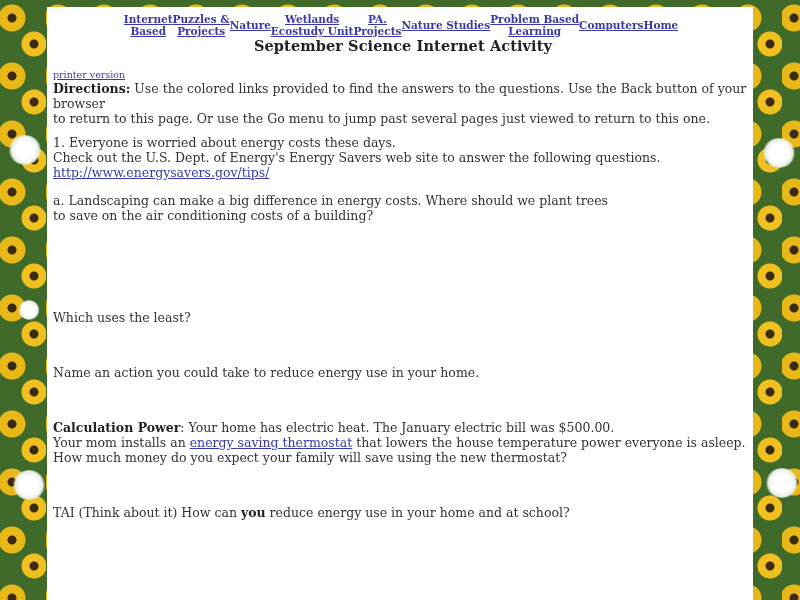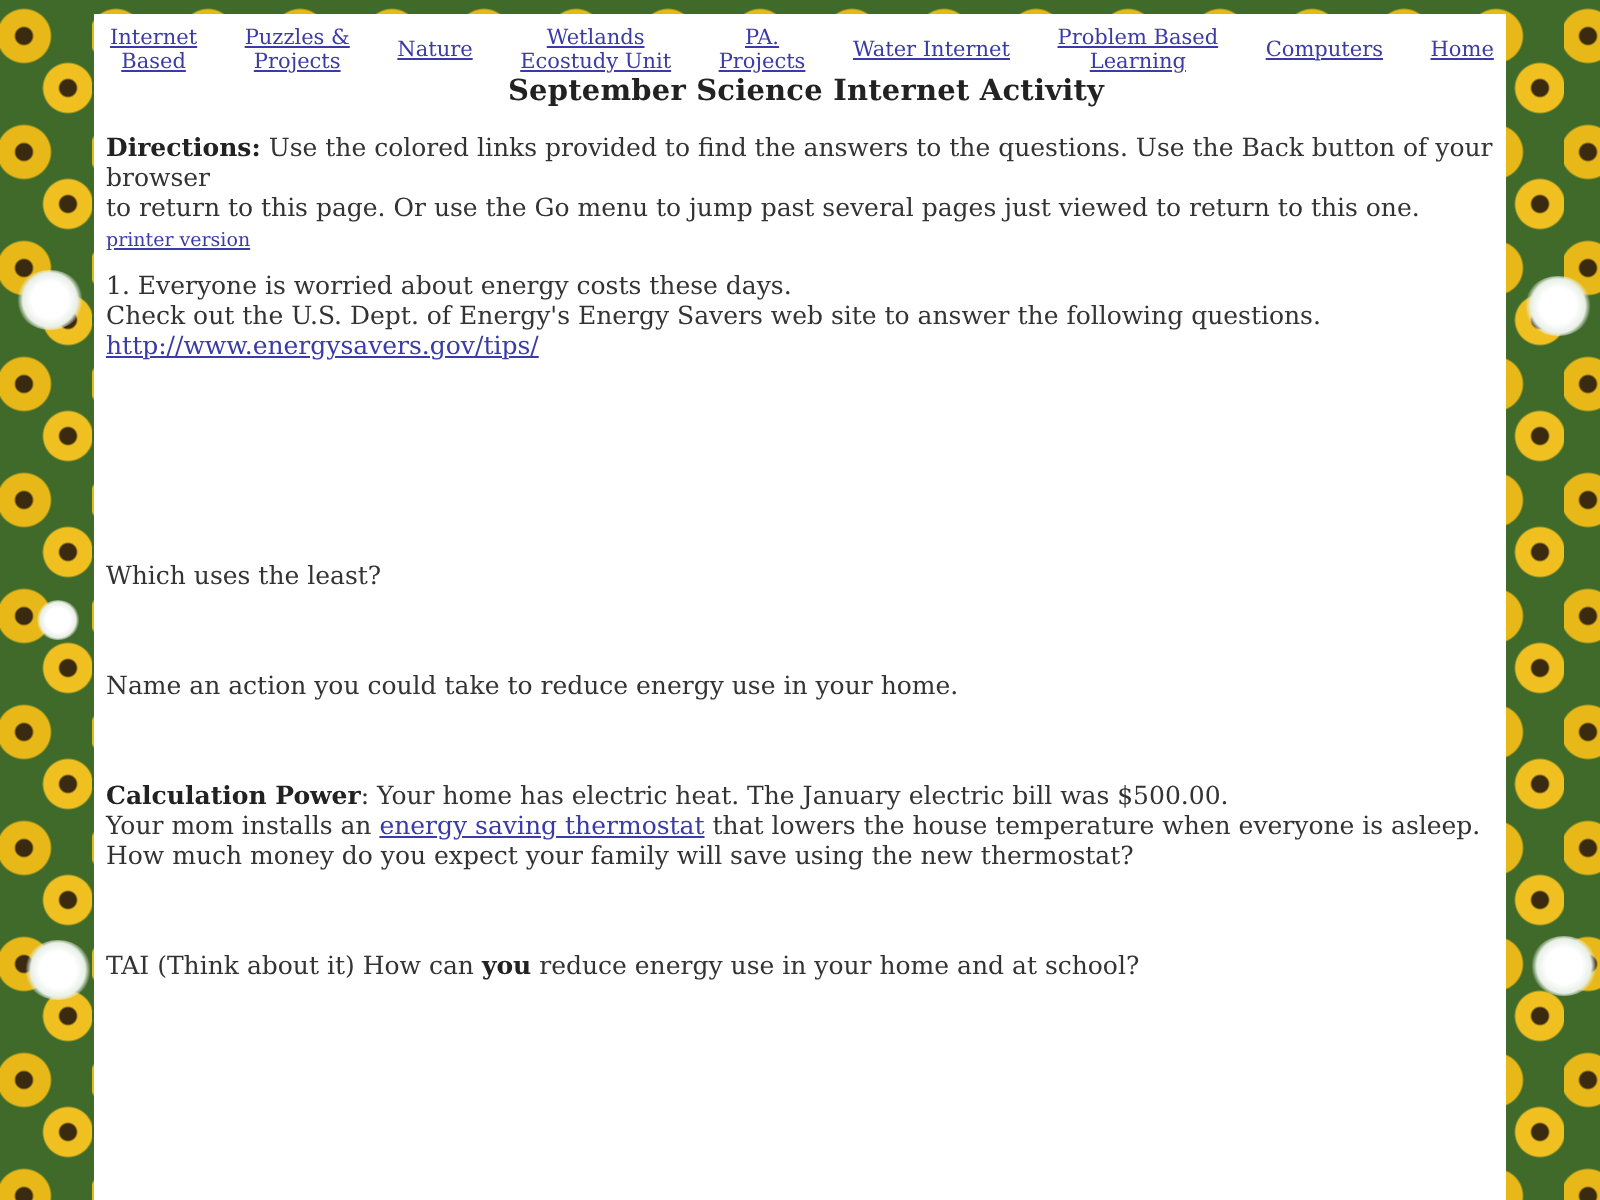--- a/index.html
+++ b/index.html
@@ -13,21 +13,21 @@
       radial-gradient(circle at 34px 44px, #f0c020 5px 12px, transparent 13px),
       #3f6a2a;
     background-size: 46px 58px, 46px 58px, 46px 58px, 46px 58px, auto;
   }
   .lace { position:absolute; width:34px; height:30px; border-radius:50%;
     background: radial-gradient(circle, #ffffff 0 40%, #e8efe6 60%, transparent 72%); }
   .page {
     position:absolute; left:47px; top:7px; width:706px; height:593px;
     background:#ffffff; overflow:hidden;
   }
-  .nav { display:flex; align-items:center; justify-content:space-between; padding:6px 6px 0 8px; }
+  .nav { display:flex; align-items:center; justify-content:center; padding:6px 6px 0 8px;font-weight:bold; }
   .nav a {
     font-family:"DejaVu Serif", serif; font-size:10.5px; line-height:12px;
     color:#3a3aa8; text-decoration:underline; text-align:center; display:block;
   }
   h1 { margin:0; padding:0 0 0 6px; font-size:14.5px; font-weight:bold; color:#222; line-height:18px; letter-spacing:0.1px;text-align:center; }
   .content { padding:0 6px; color:#333; font-size:12.5px; line-height:15px; }
   .content p { margin:0; }
   .content a { color:#3a3aa8; text-decoration:underline; }
   .small-link { font-size:9.5px; line-height:11px; }
   b { color:#222; }
@@ -42,39 +42,40 @@
 <div class="lace" style="left:765px;top:468px"></div>
 <div class="lace" style="left:18px;top:300px;width:22px;height:20px"></div>
 
 <div class="page">
   <div class="nav">
     <a><span>Internet</span><br><span>Based</span></a>
     <a><span>Puzzles &amp;</span><br><span>Projects</span></a>
     <a><span>Nature</span></a>
     <a><span>Wetlands</span><br><span>Ecostudy Unit</span></a>
     <a><span>PA.</span><br><span>Projects</span></a>
-    <a><span>Water Internet</span></a>
+    <a><span>Nature Studies</span></a>
     <a><span>Problem Based</span><br><span>Learning</span></a>
     <a><span>Computers</span></a>
     <a><span>Home</span></a>
   </div>
 
   <h1>September Science Internet Activity</h1>
 
   <div class="content">
     <div style="height:11px"></div>
+    <p><a class="small-link">printer version</a></p>
     <p><b>Directions:</b><span> Use the colored links provided to find the answers to the questions. Use the Back button of your browser</span><br><span>to return to this page. Or use the Go menu to jump past several pages just viewed to return to this one.</span></p>
-    <p><a class="small-link">printer version</a></p>
     <div style="height:9px"></div>
     <p><span>1. Everyone is worried about energy costs these days.</span><br><span>Check out the U.S. Dept. of Energy's Energy Savers web site to answer the following questions.</span><br><a>http://www.energysavers.gov/tips/</a></p>
     <div style="height:13px"></div>
+    <p><span>a. Landscaping can make a big difference in energy costs. Where should we plant trees</span><br><span>to save on the air conditioning costs of a building?</span></p>
     <div style="height:47px"></div>
     <div style="height:40px"></div>
     <p>Which uses the least?</p>
     <div style="height:40px"></div>
     <p>Name an action you could take to reduce energy use in your home.</p>
     <div style="height:40px"></div>
-    <p><b>Calculation Power</b><span>: Your home has electric heat. The January electric bill was $500.00.</span><br><span>Your mom installs an </span><a>energy saving thermostat</a><span> that lowers the house temperature when everyone is asleep.</span><br><span>How much money do you expect your family will save using the new thermostat?</span></p>
+    <p><b>Calculation Power</b><span>: Your home has electric heat. The January electric bill was $500.00.</span><br><span>Your mom installs an </span><a>energy saving thermostat</a><span> that lowers the house temperature power everyone is asleep.</span><br><span>How much money do you expect your family will save using the new thermostat?</span></p>
     <div style="height:40px"></div>
     <p><span>TAI (Think about it) How can </span><b>you</b><span> reduce energy use in your home and at school?</span></p>
     <div style="height:38px"></div>
   </div>
 </div>
 
 </body></html>

